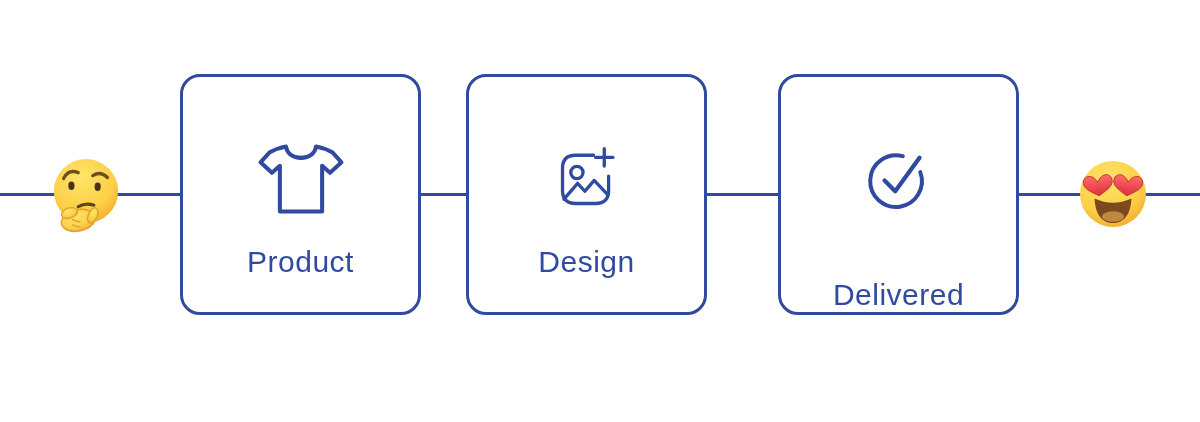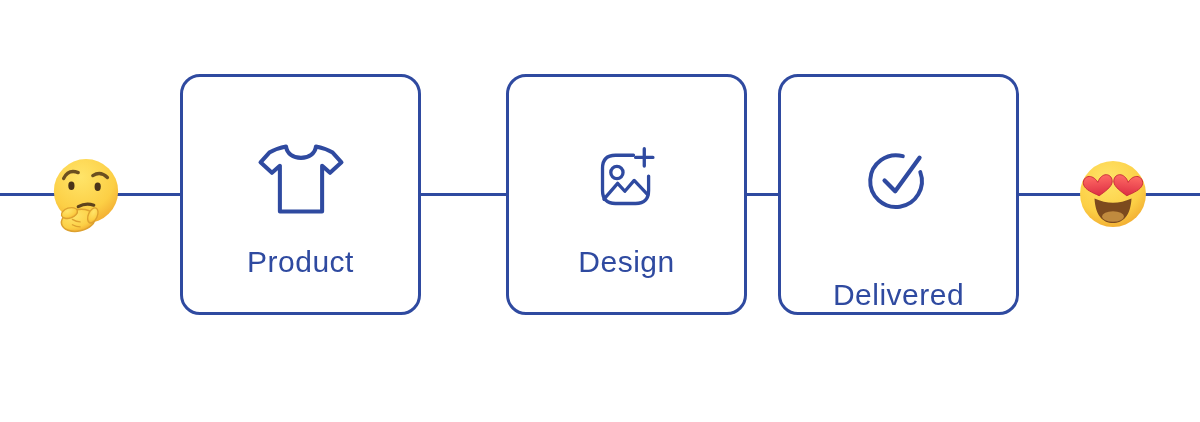--- a/index.html
+++ b/index.html
@@ -22,21 +22,21 @@
     width:241px;height:241px;
     box-sizing:border-box;
     background:#ffffff;
     border:3px solid #2f4aa0;
     border-radius:20px;
     display:flex;
     flex-direction:column;
     align-items:center;
   }
   .step-box.b1{left:180px;}
-  .step-box.b2{left:506px;}
+  .step-box.b2{left:466px;}
   .step-box.b3{left:778px;justify-content:space-between;}
   .step-icon{
     margin-top:58px;
     height:88px;
     display:flex;
     align-items:center;
     justify-content:center;
   }
   .step-label{
     margin-top:22px;

